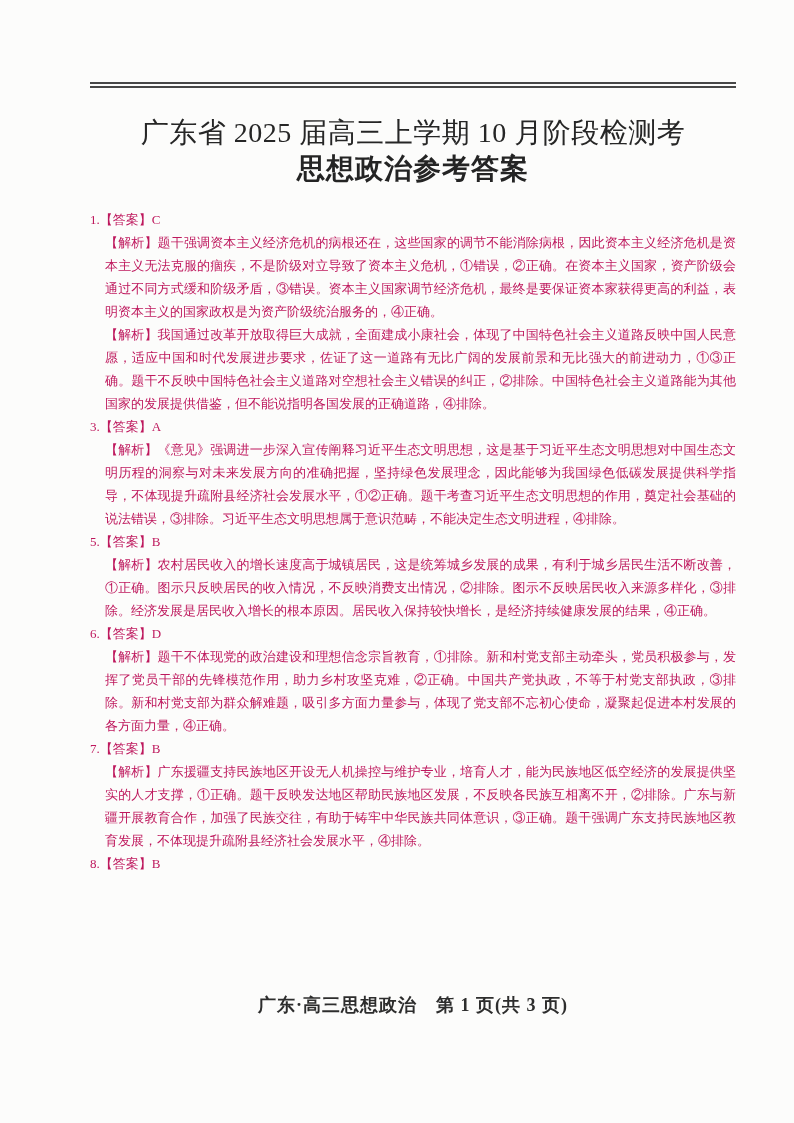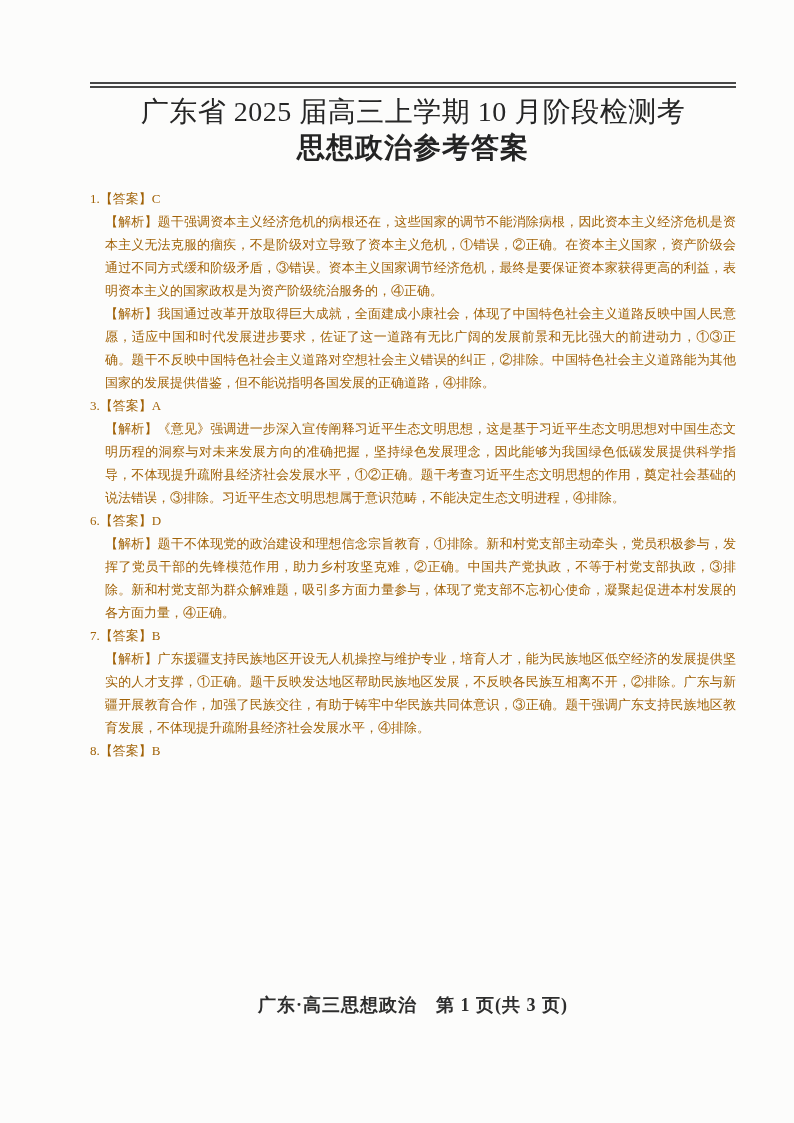--- a/index.html
+++ b/index.html
@@ -22,21 +22,21 @@
     left: 90px;
     top: 82px;
     width: 646px;
   }
   .top-rule {
     height: 2px;
     border-top: 2px solid #474747;
     border-bottom: 2px solid #474747;
   }
   .doc-title {
-    margin-top: 7px;
+    margin-top: 28px;
     text-align: center;
     font-size: 28px;
     line-height: 34px;
     font-weight: 400;
     color: #262626;
     letter-spacing: 0.5px;
     white-space: nowrap;
   }
   .doc-subtitle {
     margin-top: 6px;
@@ -46,21 +46,21 @@
     font-weight: 700;
     font-family: "Liberation Sans", "DejaVu Sans", sans-serif;
     color: #242424;
     letter-spacing: 1px;
   }
   .answers {
     margin-top: 26px;
     font-size: 13px;
     line-height: 23px;
     text-align: justify;
-    color: #a16207;
+    color: #be185d;
   }
   .answer-block { margin: 0; padding: 0; }
   .answer-line { white-space: nowrap; }
   .explanation {
     margin: 0 0 0 15px;
     padding: 0;
   }
   .page-footer {
     position: absolute;
     top: 995px;
@@ -95,20 +95,24 @@
       <div class="answer-block">
         <p class="explanation"><span>【解析】</span><span>我国通过改革开放取得巨大成就，全面建成小康社会，体现了中国特色社会主义道路反映中国人民意愿，适应中国和时代发展进步要求，佐证了这一道路有无比广阔的发展前景和无比强大的前进动力，①③正确。题干不反映中国特色社会主义道路对空想社会主义错误的纠正，②排除。中国特色社会主义道路能为其他国家的发展提供借鉴，但不能说指明各国发展的正确道路，④排除。</span></p>
       </div>
 
       <div class="answer-block">
         <div class="answer-line"><span>3.</span><span>【答案】</span><span>A</span></div>
         <p class="explanation"><span>【解析】</span><span>《意见》强调进一步深入宣传阐释习近平生态文明思想，这是基于习近平生态文明思想对中国生态文明历程的洞察与对未来发展方向的准确把握，坚持绿色发展理念，因此能够为我国绿色低碳发展提供科学指导，不体现提升疏附县经济社会发展水平，①②正确。题干考查习近平生态文明思想的作用，奠定社会基础的说法错误，③排除。习近平生态文明思想属于意识范畴，不能决定生态文明进程，④排除。</span></p>
       </div>
 
 
+      <div class="answer-block">
+        <div class="answer-line"><span>5.</span><span>【答案】</span><span>B</span></div>
+        <p class="explanation"><span>【解析】</span><span>农村居民收入的增长速度高于城镇居民，这是统筹城乡发展的成果，有利于城乡居民生活不断改善，①正确。图示只反映居民的收入情况，不反映消费支出情况，②排除。图示不反映居民收入来源多样化，③排除。经济发展是居民收入增长的根本原因。居民收入保持较快增长，是经济持续健康发展的结果，④正确。</span></p>
+      </div>
 
       <div class="answer-block">
         <div class="answer-line"><span>6.</span><span>【答案】</span><span>D</span></div>
         <p class="explanation"><span>【解析】</span><span>题干不体现党的政治建设和理想信念宗旨教育，①排除。新和村党支部主动牵头，党员积极参与，发挥了党员干部的先锋模范作用，助力乡村攻坚克难，②正确。中国共产党执政，不等于村党支部执政，③排除。新和村党支部为群众解难题，吸引多方面力量参与，体现了党支部不忘初心使命，凝聚起促进本村发展的各方面力量，④正确。</span></p>
       </div>
 
       <div class="answer-block">
         <div class="answer-line"><span>7.</span><span>【答案】</span><span>B</span></div>
         <p class="explanation"><span>【解析】</span><span>广东援疆支持民族地区开设无人机操控与维护专业，培育人才，能为民族地区低空经济的发展提供坚实的人才支撑，①正确。题干反映发达地区帮助民族地区发展，不反映各民族互相离不开，②排除。广东与新疆开展教育合作，加强了民族交往，有助于铸牢中华民族共同体意识，③正确。题干强调广东支持民族地区教育发展，不体现提升疏附县经济社会发展水平，④排除。</span></p>
       </div>

